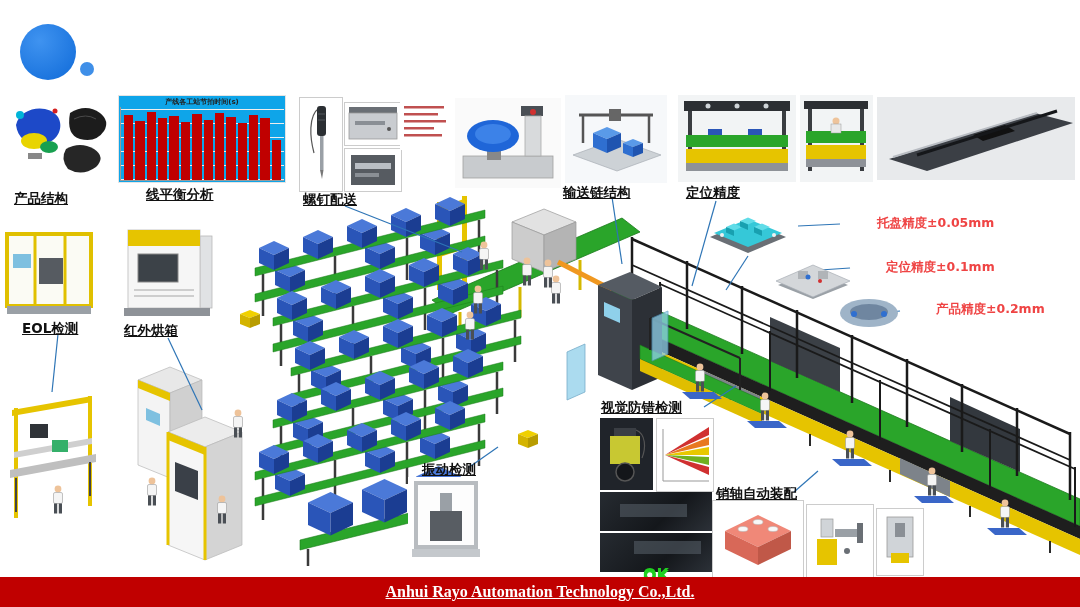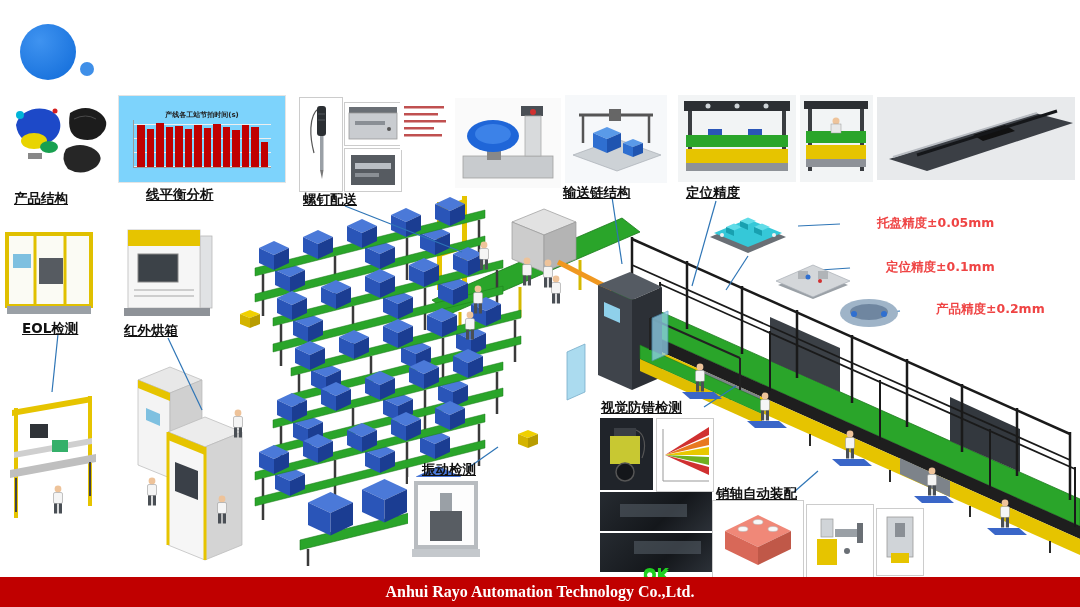--- a/index.html
+++ b/index.html
@@ -15,41 +15,41 @@
   .brand svg{width:100%;height:100%;display:block;}
   
   .callout{position:absolute;font-size:13.5px;font-weight:600;color:#111;
     text-decoration:underline;white-space:nowrap;z-index:6;}
   .ptext{position:absolute;font-size:12.5px;font-weight:600;color:#ef4444;white-space:nowrap;z-index:6;margin-left:35px;}
   
   figure.thumb{position:absolute;margin:0;z-index:5;}
   figure.thumb svg{width:100%;height:100%;display:block;}
   .framed{border:1px solid #ccc;background:#fff;}
   
-  .chart{position:absolute;left:118px;top:95px;width:168px;height:88px;background:#7dd3fc;
-    border:1px solid #e4e4e4;display:flex;flex-direction:column;padding:14px;box-sizing:border-box;z-index:5;}
+  .chart{position:absolute;left:118px;top:95px;width:168px;height:88px;background:#0ea5e9;
+    border:1px solid #e4e4e4;display:flex;flex-direction:column;padding:1px;box-sizing:border-box;z-index:5;}
   .chart-title{font-size:7px;line-height:10px;text-align:center;font-weight:bold;color:#222;
     overflow:hidden;white-space:nowrap;}
   .chart-plot{flex:1;border-left:1px solid #999;border-bottom:1px solid #999;display:flex;
     align-items:flex-end;gap:2px;padding:0 3px;
     background-image:repeating-linear-gradient(to top,#eee 0,#eee 1px,transparent 1px,transparent 14px);}
   .chart-plot .bar{flex:1;}
   
   .vgrid{position:absolute;left:600px;top:492px;width:112px;height:84px;display:grid;
     grid-template-columns:1fr;grid-template-rows:1fr 1fr;gap:2px;z-index:5;}
   .vcell{background:linear-gradient(135deg,#262b31,#14171b 60%,#2c3138);position:relative;}
   .vcell .ok{position:absolute;left:50%;top:50%;transform:translate(-50%,-50%);
     color:#20d020;font-weight:bold;font-size:16px;font-family:"DejaVu Sans",sans-serif;}
   .vcell .shape{position:absolute;left:18%;top:30%;width:60%;height:34%;background:#5a626b;opacity:.55;}
   
   svg.factory{position:absolute;left:0;top:195px;width:1080px;height:382px;z-index:1;}
   
   footer.bar{position:absolute;left:0;bottom:0;width:100%;height:30px;background:#c00000;
     display:flex;align-items:center;justify-content:center;z-index:8;}
-  footer.bar span{color:#fff;font-family:"Liberation Serif",serif;font-weight:bold;font-size:16px;}
+  footer.bar span{color:#fff;font-family:"Liberation Serif",serif;font-weight:bold;font-size:16px;text-decoration:underline;}
 </style>
 </head>
 <body>
 
 <div class="slide">
 
   <div class="logo-circle"></div>
   <div class="logo-dot"></div>
 
   <svg class="factory" viewBox="0 195 1080 382">

